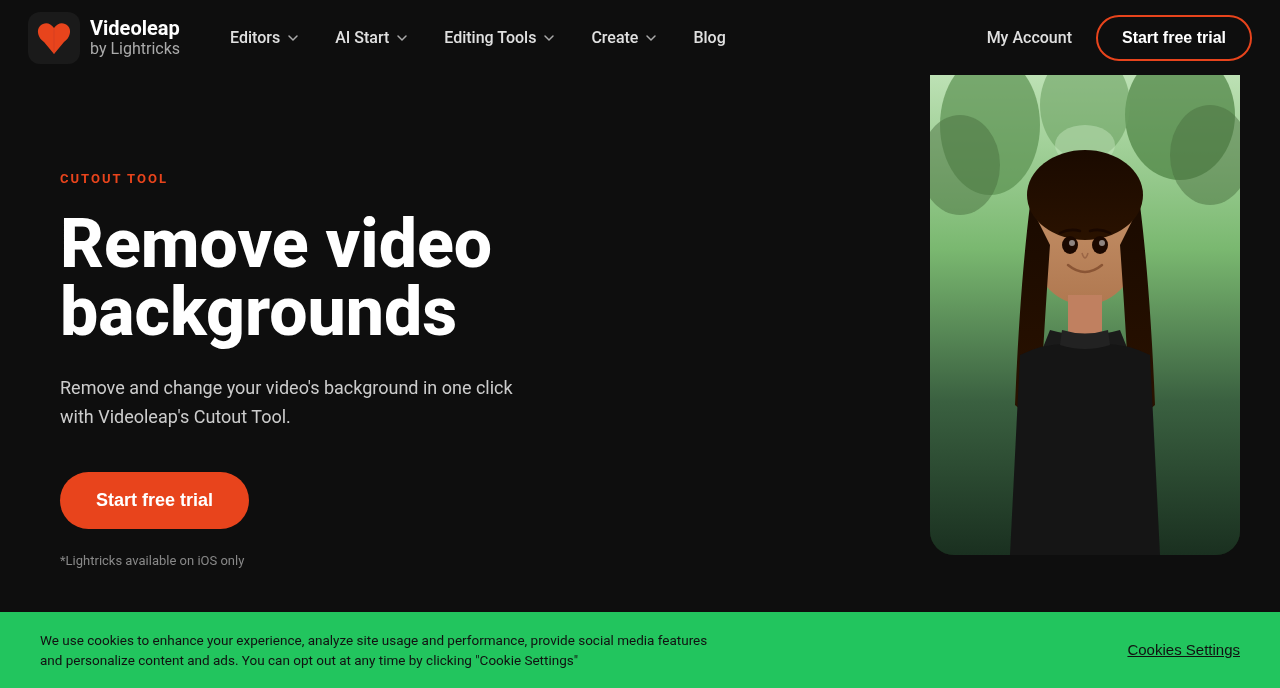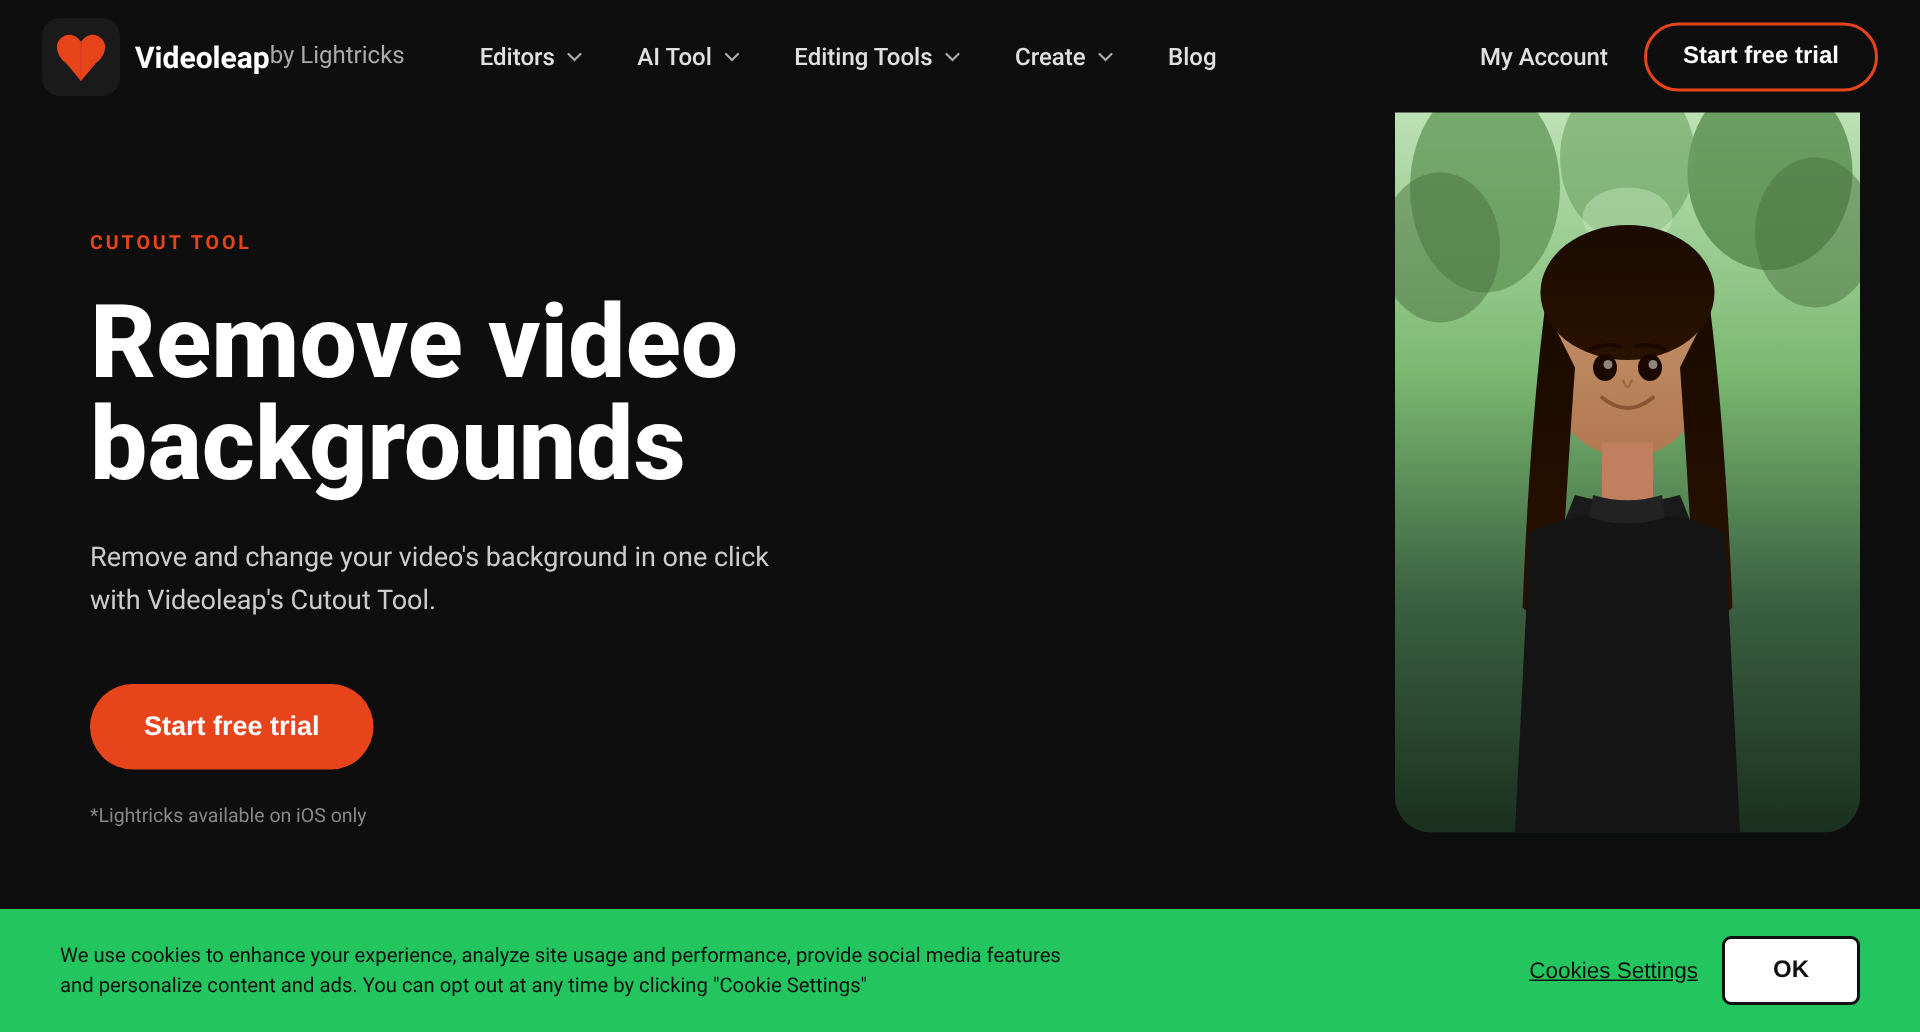--- a/index.html
+++ b/index.html
@@ -29,21 +29,21 @@
       gap: 10px;
       margin-right: 36px;
       text-decoration: none;
     }
     .logo-icon {
       width: 52px;
       height: 52px;
     }
     .logo-text {
       display: flex;
-      flex-direction: row;
+      flex-direction: column;
     }
     .logo-title {
       color: #fff;
       font-size: 20px;
       font-weight: 700;
       line-height: 1.1;
     }
     .logo-sub {
       color: #aaa;
       font-size: 16px;
@@ -112,20 +112,21 @@
       padding-top: 20px;
       max-width: 600px;
     }
     .cutout-label {
       color: #e8441c;
       font-size: 13px;
       font-weight: 700;
       letter-spacing: 2px;
       text-transform: uppercase;
       margin-bottom: 24px;
+      margin-top: 16px;
     }
     .hero-title {
       font-size: 68px;
       font-weight: 800;
       line-height: 1.0;
       color: #fff;
       margin-bottom: 28px;
     }
     .hero-desc {
       font-size: 18px;
@@ -247,21 +248,21 @@
   </a>
 
   <div class="nav-links">
     <div class="nav-item">
       <span>Editors</span>
       <svg class="chevron" viewBox="0 0 16 16">
           <path d="M4 6l4 4 4-4" stroke="#aaa" stroke-width="1.5" fill="none" stroke-linecap="round"></path>
         </svg>
     </div>
     <div class="nav-item">
-      <span>AI Tool</span>
+      <span>AI Start</span>
       <svg class="chevron" viewBox="0 0 16 16">
           <path d="M4 6l4 4 4-4" stroke="#aaa" stroke-width="1.5" fill="none" stroke-linecap="round"></path>
         </svg>
     </div>
     <div class="nav-item">
       <span>Editing Tools</span>
       <svg class="chevron" viewBox="0 0 16 16">
           <path d="M4 6l4 4 4-4" stroke="#aaa" stroke-width="1.5" fill="none" stroke-linecap="round"></path>
         </svg>
     </div>
@@ -353,15 +354,14 @@
         <path d="M160 186 Q170 183 180 188" stroke="#1a0800" stroke-width="2.5" fill="none" stroke-linecap="round"></path>
       </svg>
     </div>
   </div>
 </section>
 
 <div class="cookie-banner">
   <p class="cookie-text">We use cookies to enhance your experience, analyze site usage and performance, provide social media features and personalize content and ads. You can opt out at any time by clicking "Cookie Settings"</p>
   <div class="cookie-actions">
     <button class="btn-cookie-settings">Cookies Settings</button>
-    <button class="btn-ok">OK</button>
   </div>
 </div>
 
 </body></html>

